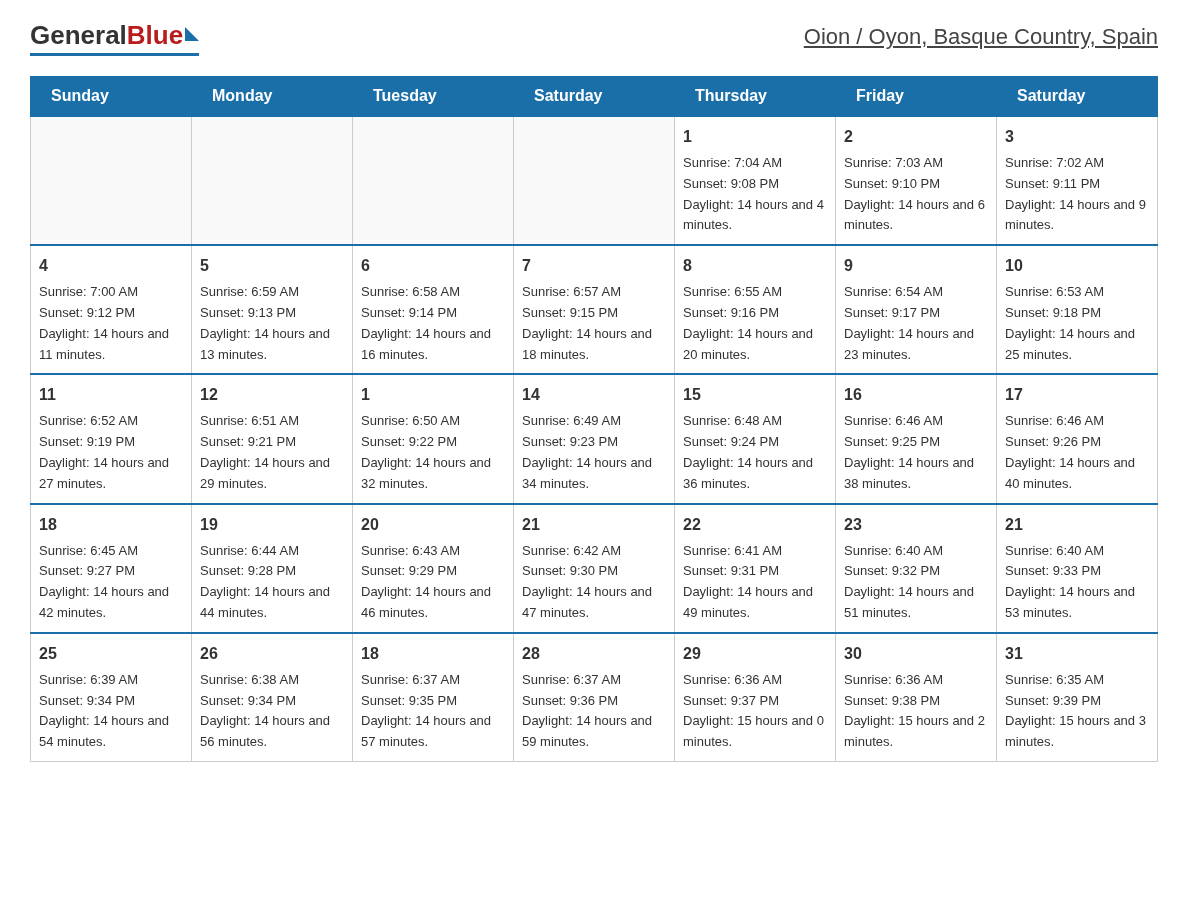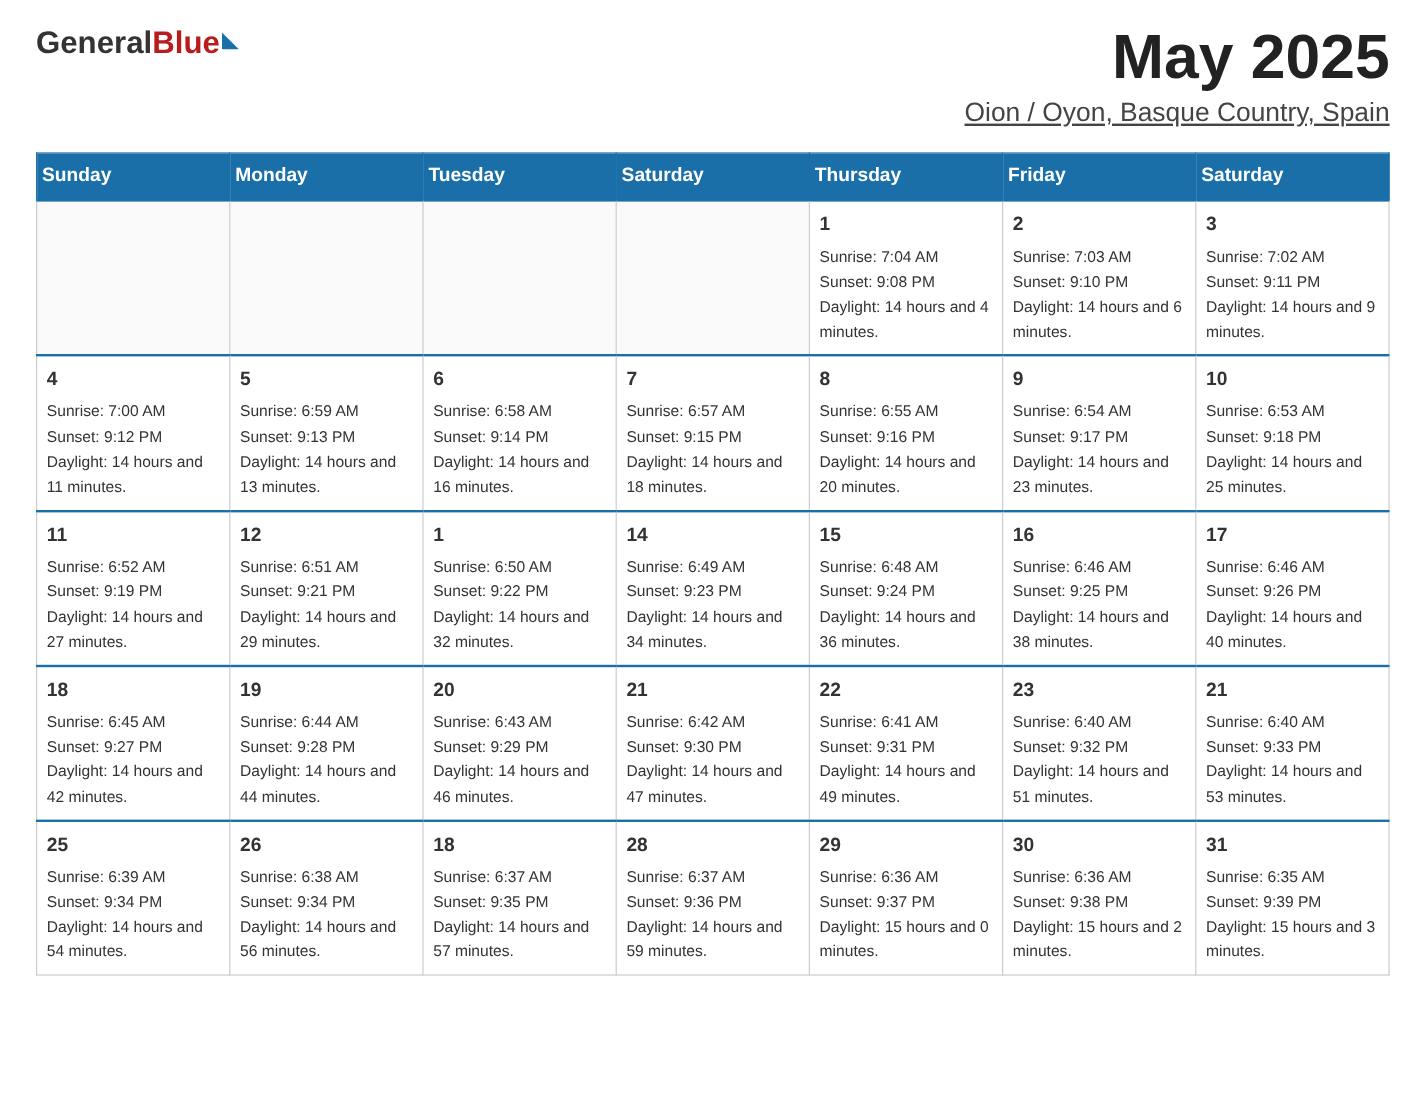--- a/index.html
+++ b/index.html
@@ -12,21 +12,21 @@
       min-height: 918px;
     }
     .header {
       display: flex;
       justify-content: space-between;
       align-items: flex-start;
       margin-bottom: 20px;
     }
     .logo {
       display: flex;
-      flex-direction: row;
+      flex-direction: column;
       align-items: flex-start;
     }
     .logo-text {
       display: flex;
       align-items: center;
     }
     .logo-general {
       font-size: 26px;
       font-weight: bold;
       color: #333;
@@ -73,21 +73,21 @@
     .calendar {
       width: 100%;
       border-collapse: collapse;
       border: 1px solid #aaa;
     }
     .calendar th {
       background-color: #1a6fa8;
       color: #fff;
       font-size: 16px;
       font-weight: bold;
-      padding: 10px 4px;
+      padding: 10px 20px;
       text-align: left;
       border: 1px solid #1a6fa8;
       margin-top: 45px;
     }
     .calendar td {
       vertical-align: top;
       padding: 8px;
       border: 1px solid #ccc;
       width: 14.28%;
       min-height: 100px;
@@ -120,21 +120,20 @@
     <div class="logo-text">
       <span class="logo-general">General</span>
       <div class="logo-blue-part">
         <span class="logo-blue-text">Blue</span>
         <div class="logo-triangle"></div>
       </div>
     </div>
     <div class="logo-underline"></div>
   </div>
   <div class="title-section">
-    <div class="month-title">May 2025</div>
     <div class="location-title">Oion / Oyon, Basque Country, Spain</div>
   </div>
 </div>
 
 <table class="calendar">
   <thead>
     <tr>
     <th>Sunday</th>
         <th>Monday</th>
         <th>Tuesday</th>

